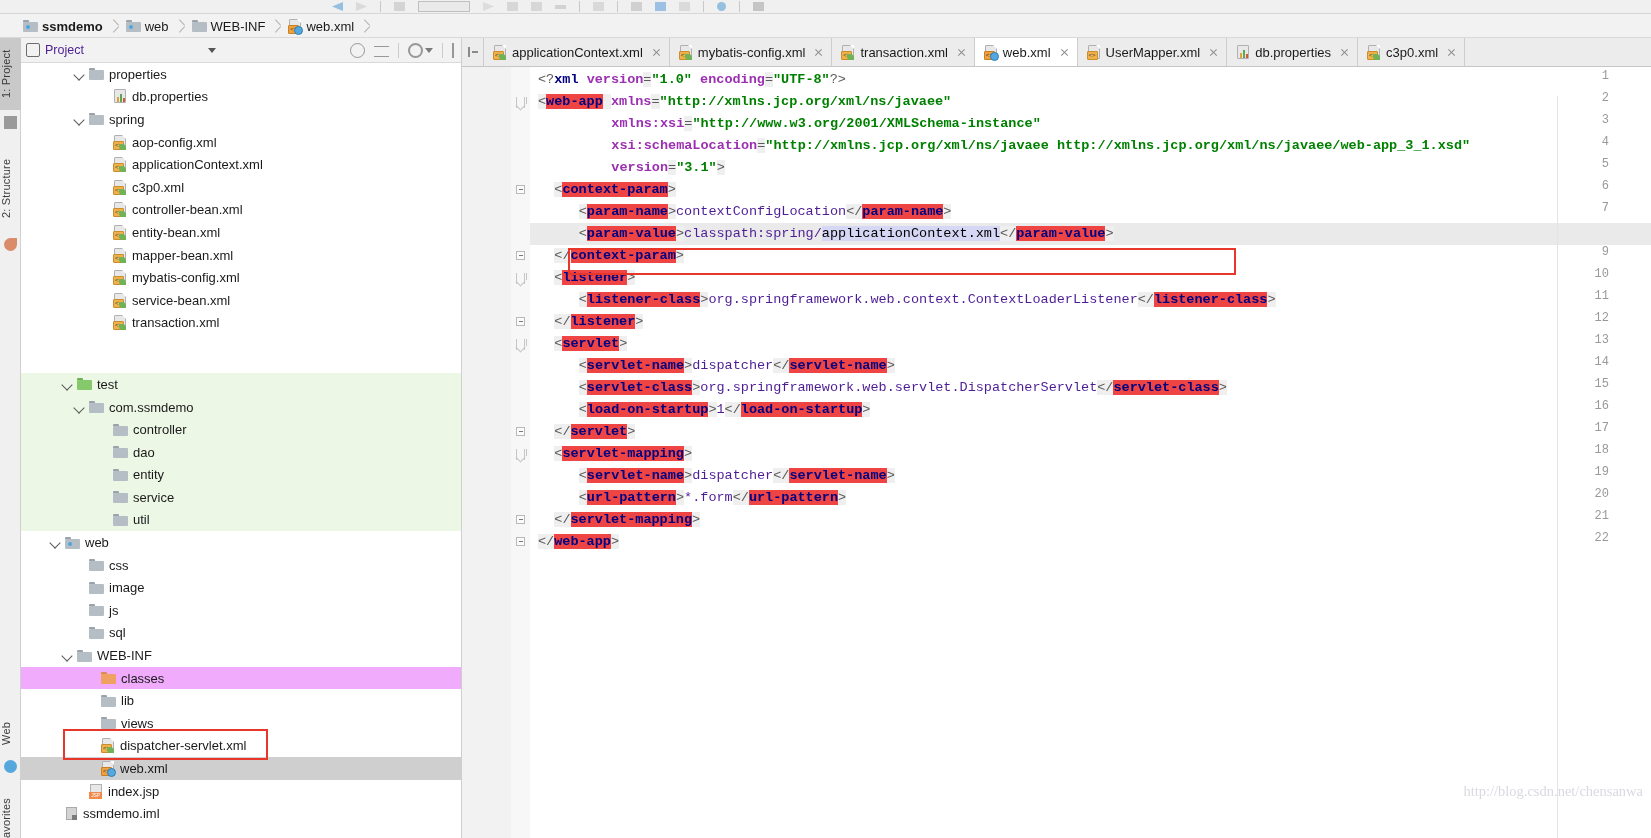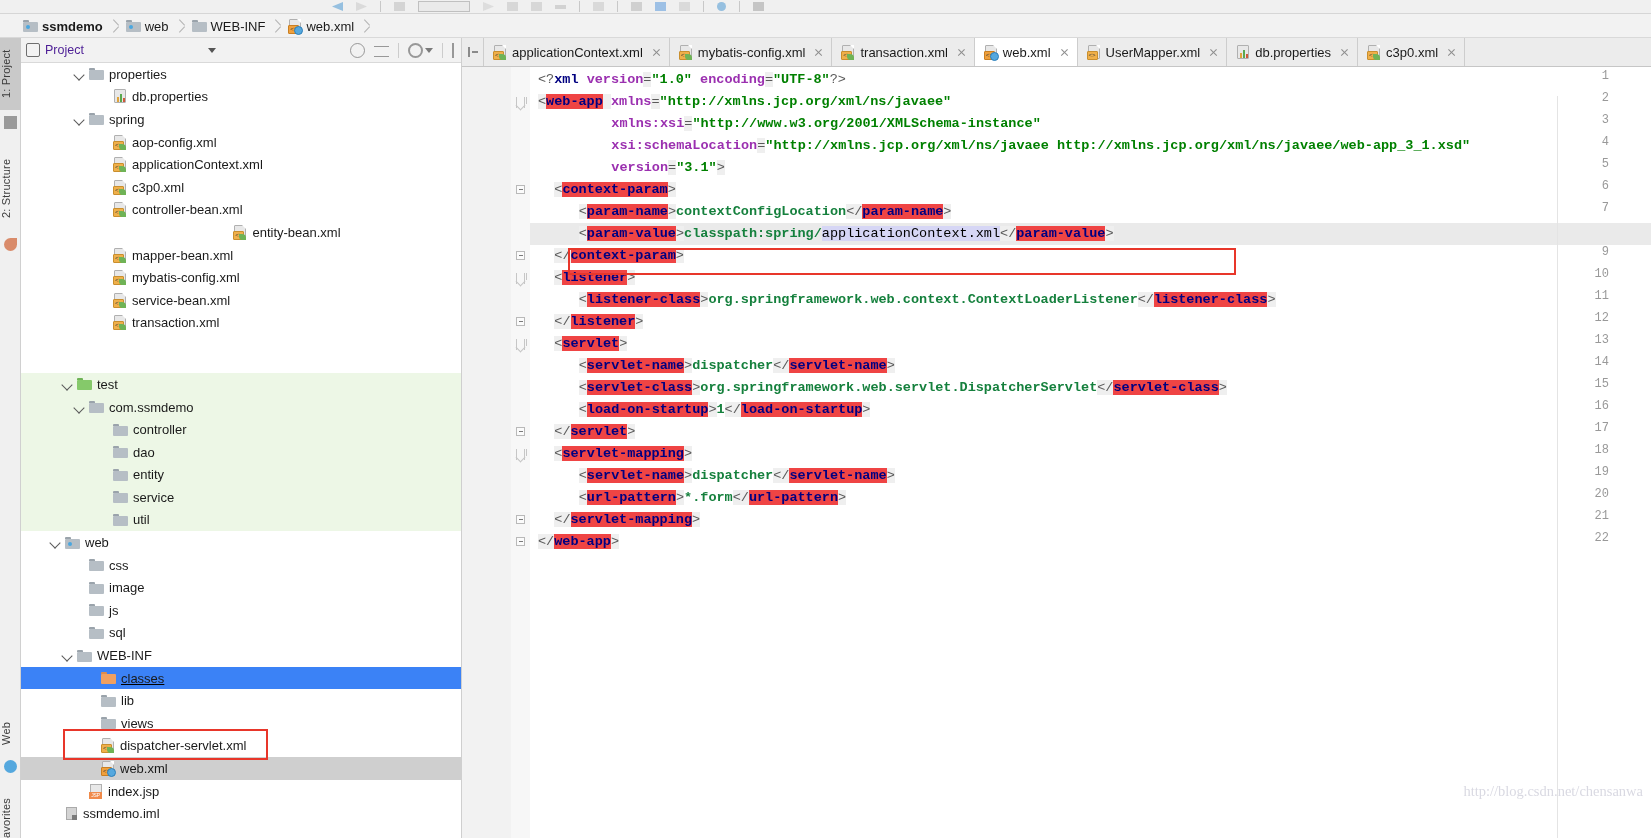--- a/index.html
+++ b/index.html
@@ -157,21 +157,21 @@
   .ph-icon { width: 15px; height: 15px; margin-left: 9px; position: relative; opacity: .75; }
   .panel-sep { width: 1px; height: 15px; background: #cccccc; margin-left: 9px; }
 
   .tree { position: relative; height: 775px; overflow: hidden; font-size: 13px; }
   .trow {
     display: flex; align-items: center; height: 22.6px;
     white-space: nowrap; position: relative;
   }
   .trow .tlabel { margin-left: 5px; color: #1a1a1a; font-size: 13px; }
   .trow.hl-green { background: #edf7e6; }
-  .trow.hl-yellow { background: #3b82f6; text-decoration: underline; }
+  .trow.hl-yellow { background: #f0abfc; }
   .trow.hl-sel { background: #cfcfcf; }
   .twist {
     width: 13px; height: 13px; position: relative; flex: none; margin-right: 3px;
   }
   .twist.open::after {
     content: ""; position: absolute; left: 2px; top: 3px;
     width: 7px; height: 7px;
     border-right: 1.6px solid #5a5a5a; border-bottom: 1.6px solid #5a5a5a;
     transform: rotate(45deg);
   }
@@ -260,21 +260,21 @@
     position: absolute; left: 68px; top: 0; right: 0; height: 100%;
     font-family: "Liberation Mono", monospace; font-size: 13.5px;
     white-space: pre;
   }
   .cline { position: absolute; left: 0; height: 22px; line-height: 22px; }
   .cl-row-bg {
     position: absolute; left: 0; right: 0; height: 22px;
   }
   .tagname { color: #000080; font-weight: bold; background: #ef4444; }
   .brak { color: #5a5a5a; background: #efefef; }
-  .txt { color: #15803d; font-weight: bold; }
+  .txt { color: #4c1d95; }
   .attr { color: #9b30b0; font-weight: bold; }
   .val { color: #008000; font-weight: bold; }
   .pi { color: #5a5a5a; }
   .pitag { color: #000080; font-weight: bold; }
   .hl-lav { background: #d6d6f5; }
 
   .redbox {
     position: absolute; border: 2.5px solid #e8362a; pointer-events: none;
   }
   .watermark {
@@ -441,21 +441,21 @@
         <div class="trow " style="padding-left: 76px;">
           <span class="twist"></span>
           <span class="ico ico-xml">
             <span class="page"></span>
             <span class="fold"></span>
             <span class="badge">&lt;&gt;</span>
             <span class="leaf"></span>
           </span>
           <span class="tlabel">controller-bean.xml</span>
         </div>
-        <div class="trow " style="padding-left: 76px; justify-content: center;">
+        <div class="trow " style="padding-left: 76px;">
           <span class="twist"></span>
           <span class="ico ico-xml">
             <span class="page"></span>
             <span class="fold"></span>
             <span class="badge">&lt;&gt;</span>
             <span class="leaf"></span>
           </span>
           <span class="tlabel">entity-bean.xml</span>
         </div>
         <div class="trow " style="padding-left: 76px;">

